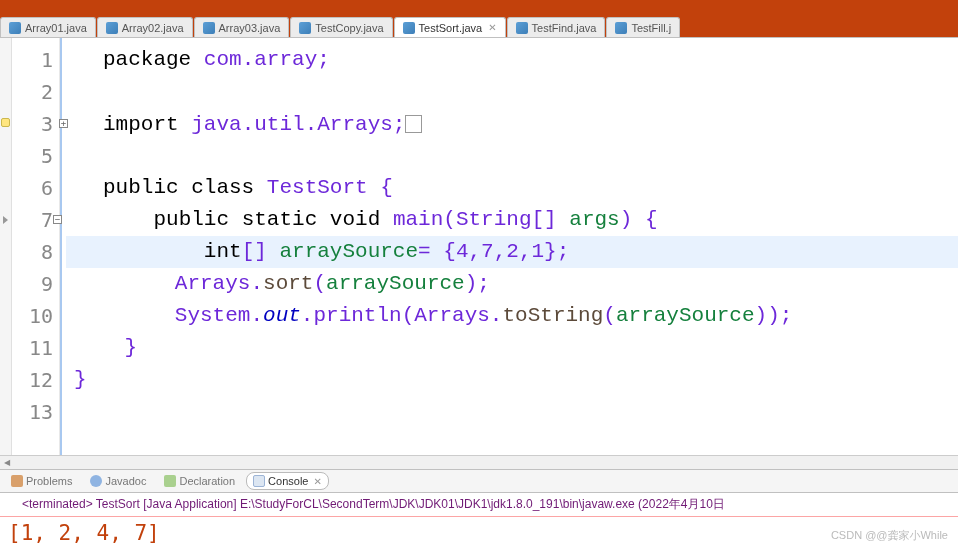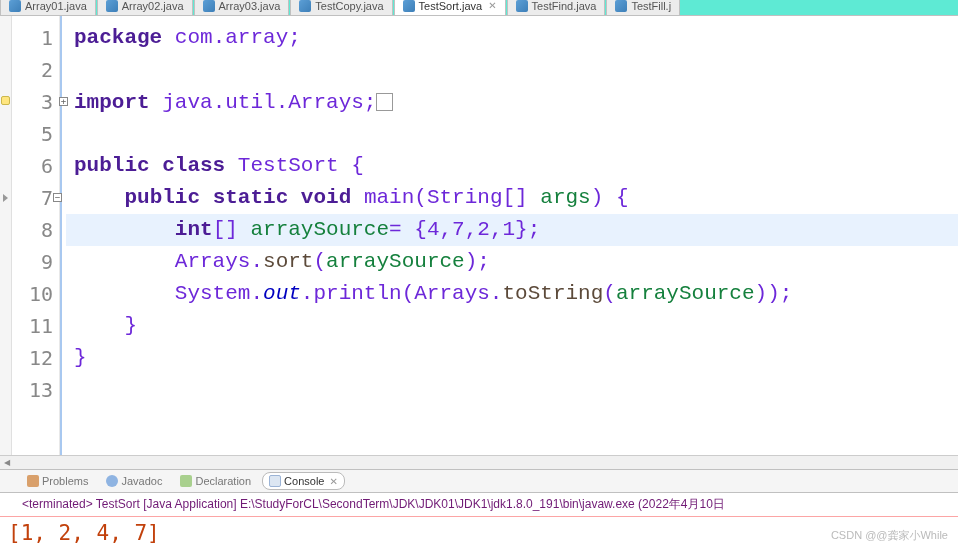--- a/index.html
+++ b/index.html
@@ -8,22 +8,22 @@
   font-size: 12px;
   background: #fff;
   width: 958px;
   height: 549px;
   overflow: hidden;
   display: flex;
   flex-direction: column;
 }
 .tab-bar {
   display: flex;
-  background: #5eead4;
-  height: 16px;
+  background: #c2410c;
+  height: 38px;
   border-bottom: 1px solid #c0c0c0;
   overflow: hidden;
   align-items: flex-end;
 }
 .tab {
   display: flex;
   align-items: center;
   padding: 2px 8px;
   margin-right: 1px;
   background: #ececec;
@@ -134,21 +134,21 @@
   overflow-x: auto;
 }
 .code-line {
   height: 32px;
   line-height: 32px;
   padding-left: 8px;
 }
 .hl {
   background: #e8f2fe;
 }
-.kw { color: #4c1d95; font-weight: bold; }
+.kw { color: #000000; font-weight: normal; margin-left: 29px; }
 .static-it { color: #0000c0; font-style: italic; }
 .var-it { color: #5c4a3a; }
 .param { color: #15803d; }
 .plain { color: #6d28d9; text-align: right; }
 .box-end { border: 1px solid #999; padding: 0 3px; font-size: 14px; vertical-align: middle;}
 .scroll-h {
   height: 14px;
   background: #f0f0f0;
   border-top: 1px solid #ccc;
   display: flex;
@@ -161,21 +161,21 @@
   padding: 0 4px;
 }
 .bottom-tabs {
   display: flex;
   align-items: center;
   height: 24px;
   background: #f5f5f5;
   border-top: 1px solid #c0c0c0;
   border-bottom: 1px solid #c0c0c0;
   font-size: 11px;
-  padding-left: 20px;
+  padding-left: 4px;
   gap: 4px;
 }
 .btab {
   display: flex;
   align-items: center;
   gap: 3px;
   padding: 2px 6px;
   color: #777;
   border: 1px solid transparent;
 }

